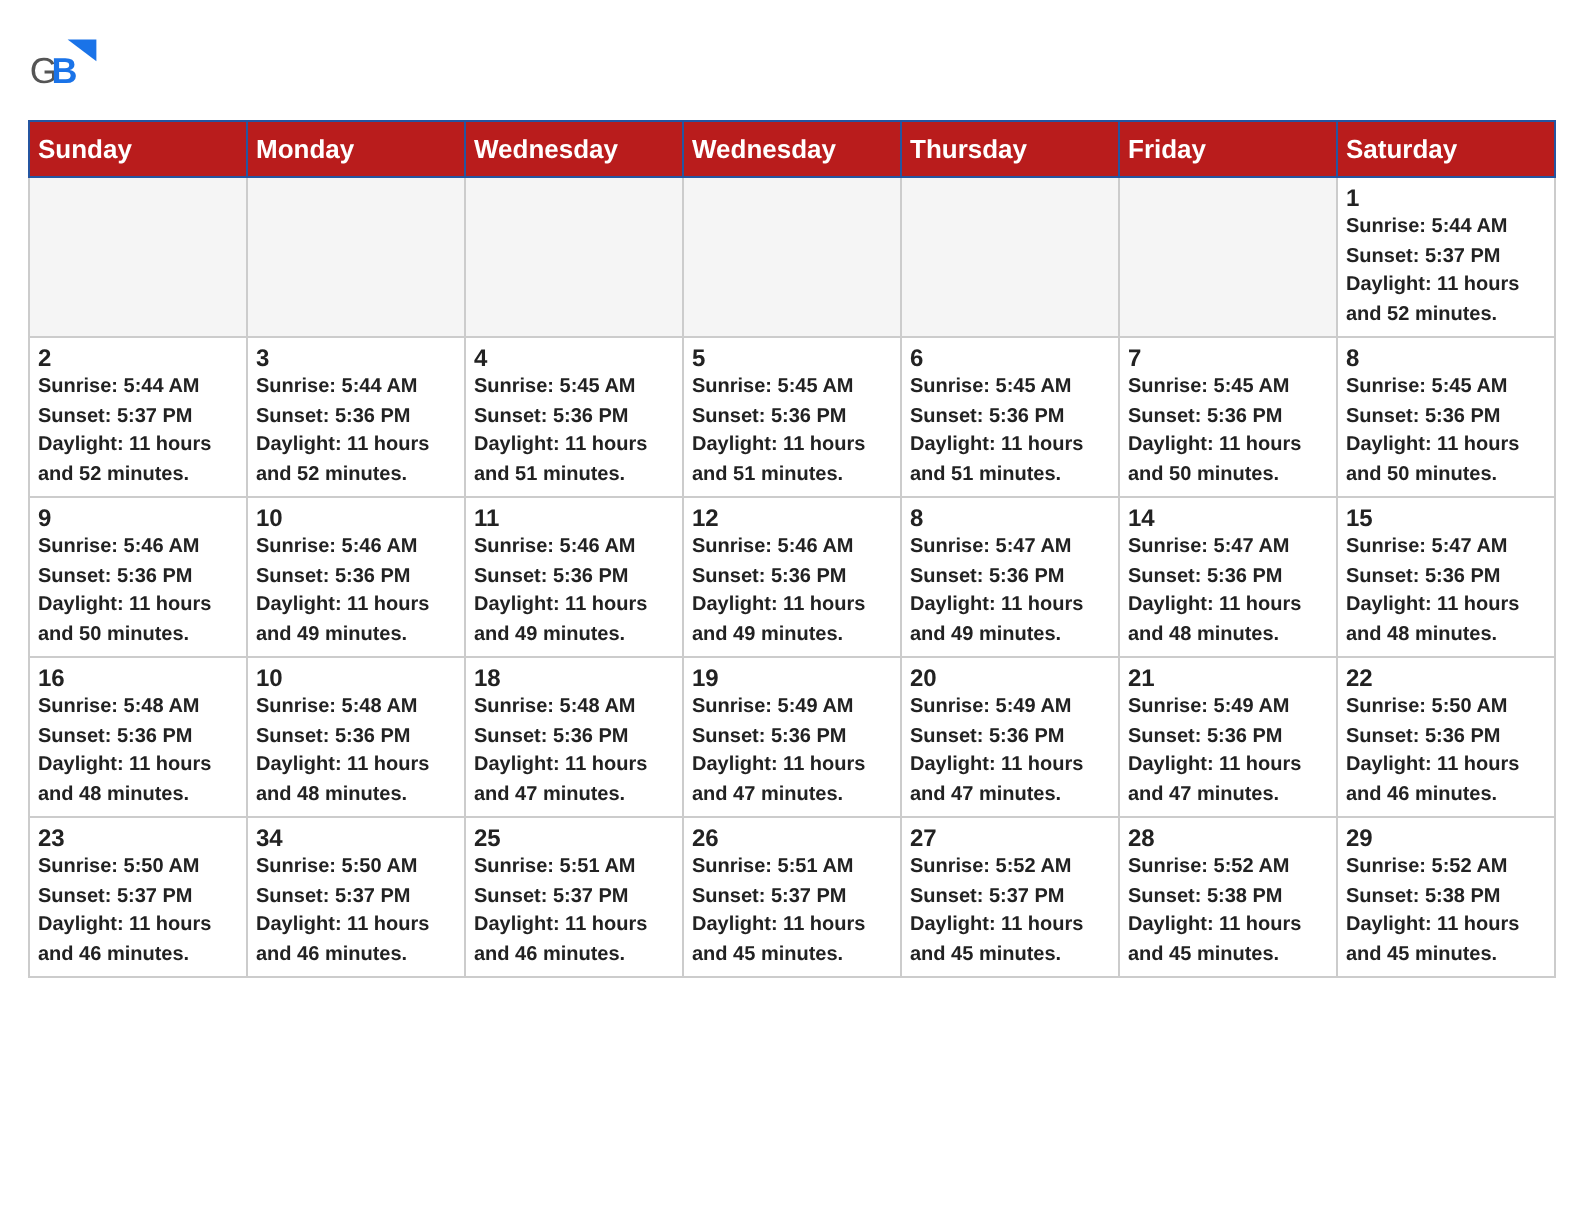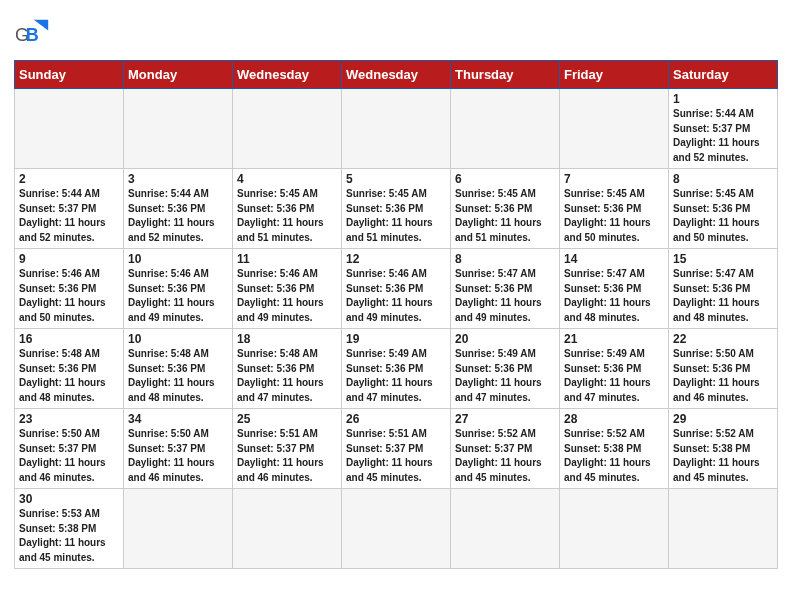--- a/index.html
+++ b/index.html
@@ -347,30 +347,15 @@
 and 45 minutes.</div>
           </td>
           <td>
             <span class="day-num">29</span>
             <div class="day-info" style="white-space: pre-line;">Sunrise: 5:52 AM
 Sunset: 5:38 PM
 Daylight: 11 hours
 and 45 minutes.</div>
           </td>
         </tr>
-        <tr class="last-row">
-          <td>
-            <span class="day-num">30</span>
-            <div class="day-info" style="white-space: pre-line;">Sunrise: 5:53 AM
-Sunset: 5:38 PM
-Daylight: 11 hours
-and 45 minutes.</div>
-          </td>
-          <td class="empty"></td>
-          <td class="empty"></td>
-          <td class="empty"></td>
-          <td class="empty"></td>
-          <td class="empty"></td>
-          <td class="empty"></td>
-        </tr>
       </tbody>
   </table>
 </div>
 
 </body></html>

